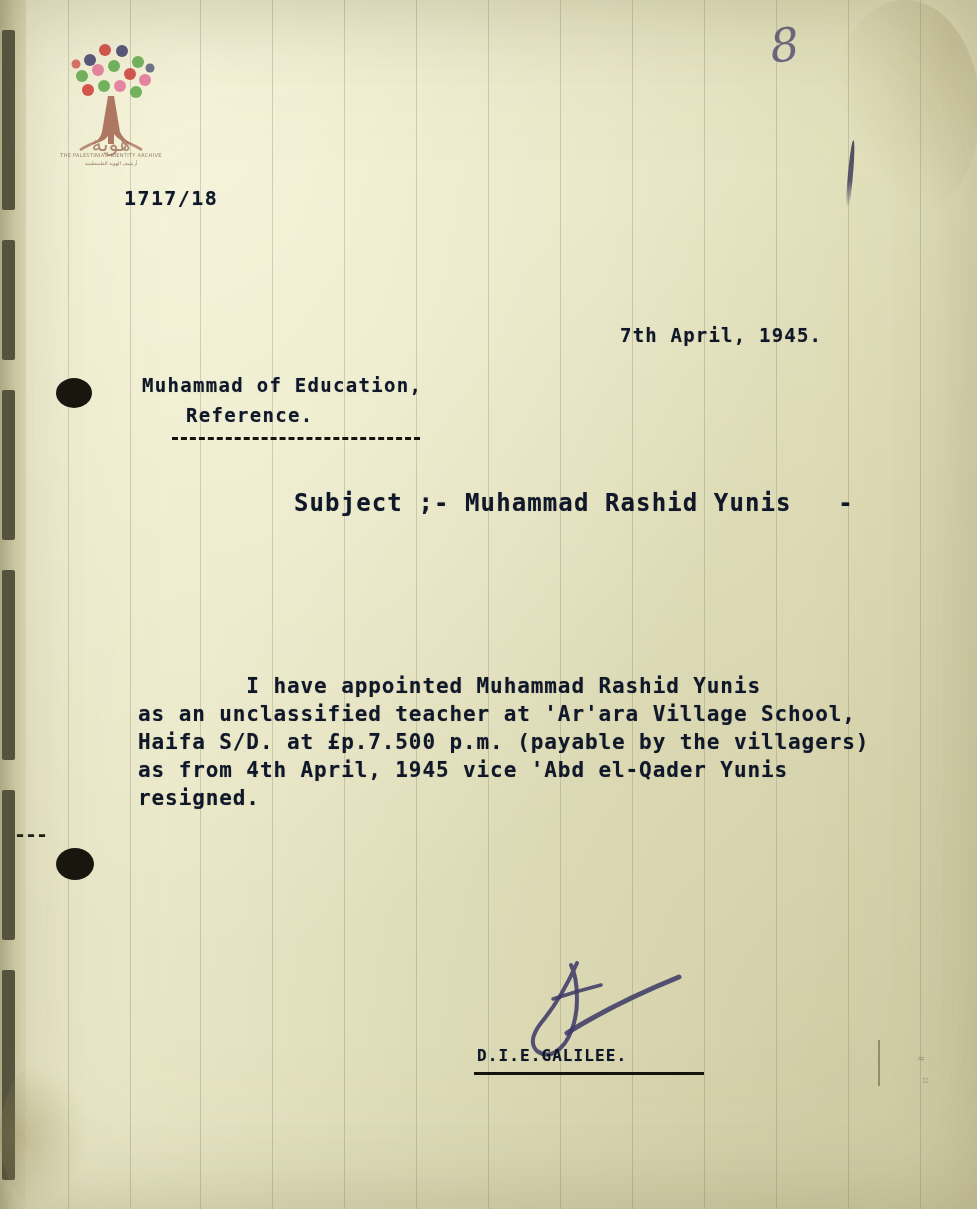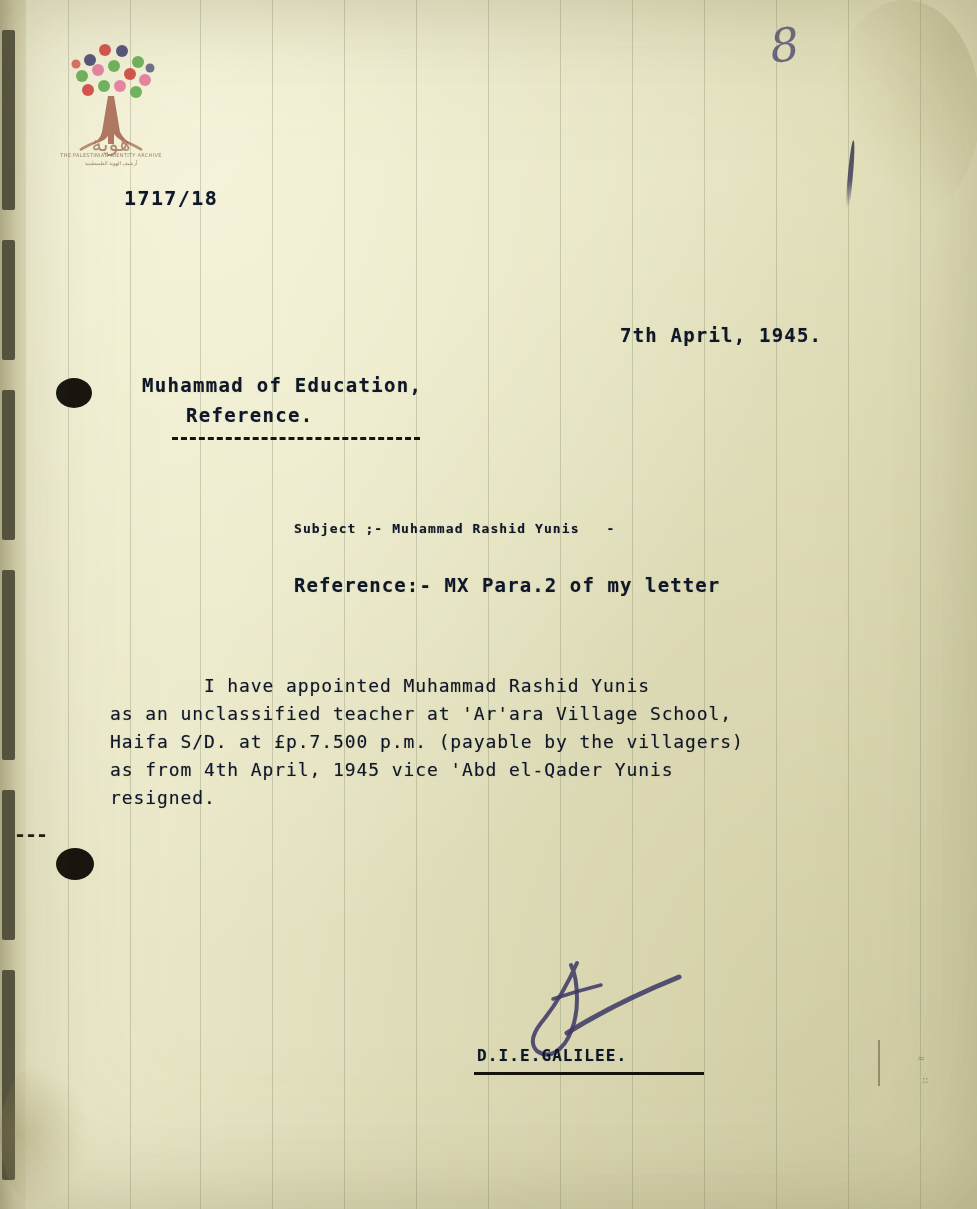--- a/index.html
+++ b/index.html
@@ -140,27 +140,27 @@
     text-shadow: 0 0 1px rgba(20,18,10,0.35);
   }
   .ref-no { left: 124px; top: 186px; font-size: 20px; font-weight: bold; letter-spacing: 1.4px; }
   .date   { left: 620px; top: 296px; font-size: 19px; font-weight: bold; letter-spacing: 1.2px; margin-top: 28px; }
 
   .addr1  { left: 142px; top: 374px; font-size: 19px; font-weight: bold; letter-spacing: 1.3px; }
   .addr2  { left: 186px; top: 404px; font-size: 19px; font-weight: bold; letter-spacing: 1.3px; }
   .rule   { position:absolute; left: 172px; top: 437px; width: 248px; height: 0;
             border-top: 3px dashed #16140d; }
 
-  .subj1  { left: 294px; top: 521px; font-size: 13px; font-weight: bold; letter-spacing: 1.1px; }
+  .subj1  { left: 294px; top: 489px; font-size: 24px; font-weight: bold; letter-spacing: 1.1px; }
   .subj2  { left: 356px; top: 528px; font-size: 19px; font-weight: bold; letter-spacing: 1.1px; }
 
   .refl1  { left: 294px; top: 574px; font-size: 19px; font-weight: bold; letter-spacing: 1.1px; }
   .refl2  { left: 356px; top: 604px; font-size: 19px; font-weight: bold; letter-spacing: 1.1px; }
 
-  .body-p { font-size: 18px; font-weight: normal; letter-spacing: 0.9px; line-height: 28px; }
+  .body-p { font-size: 21px; font-weight: bold; letter-spacing: 0.9px; line-height: 28px; margin-left: 28px; }
   .para1  { left: 110px; top: 672px; }
   .para2  { left: 110px; top: 822px; }
 
   .signature {
     position: absolute;
     left: 505px;
     top: 955px;
     width: 230px;
     height: 110px;
   }
@@ -258,21 +258,20 @@
 
   <div class="t ref-no">1717/18</div>
   <div class="t date">7th April, 1945.</div>
 
   <div class="t addr1">Muhammad of Education,</div>
   <div class="t addr2">Reference.</div>
   <div class="rule"></div>
 
   <div class="t subj1">Subject ;- Muhammad Rashid Yunis   -</div>
 
-  <div class="t refl1">Reference:- MX Para.2 of my letter</div>
 
   <div class="t body-p para1">        I have appointed Muhammad Rashid Yunis
 as an unclassified teacher at 'Ar'ara Village School,
 Haifa S/D. at £p.7.500 p.m. (payable by the villagers)
 as from 4th April, 1945 vice 'Abd el-Qader Yunis
 resigned.</div>
 
   <div class="signature">
     <svg width="230" height="110" viewBox="0 0 230 110" aria-hidden="true">
       <path d="M72 8 Q56 44 36 68 Q22 86 32 96 Q46 106 60 88 Q72 70 72 44 Q72 22 66 10" stroke="#3c3766" stroke-width="4" fill="none" stroke-linecap="round" opacity=".85"></path>

